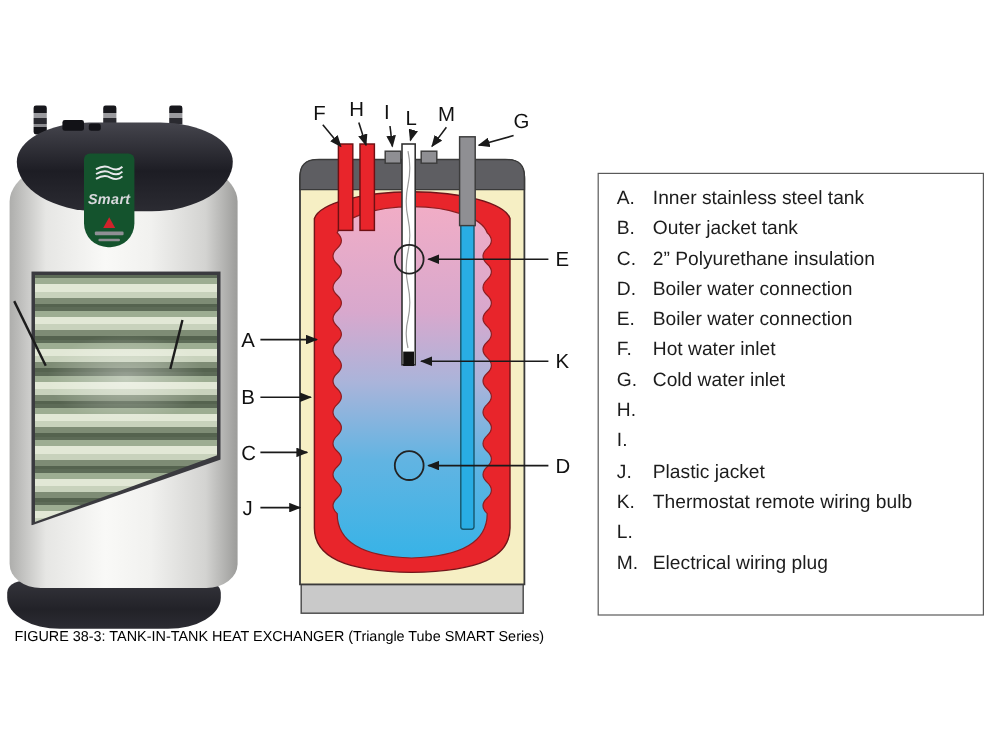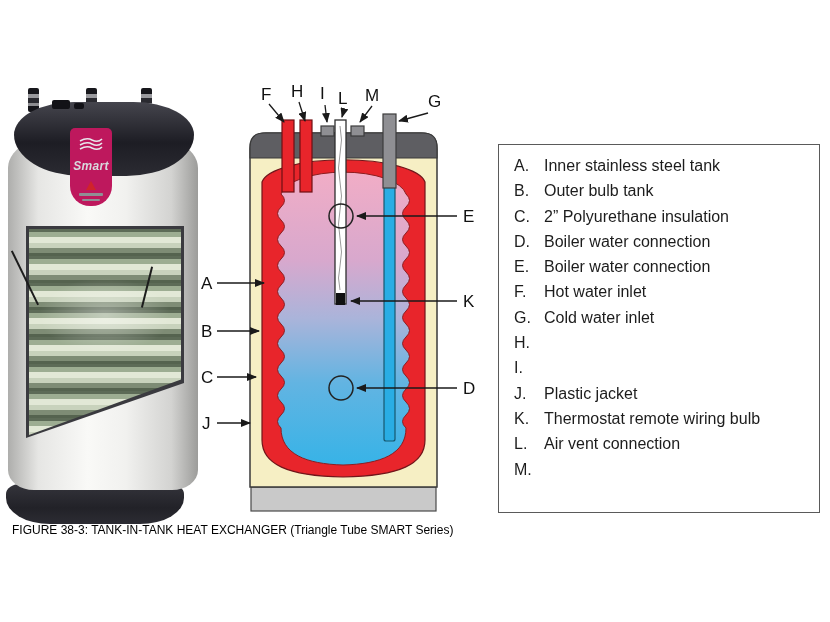--- a/index.html
+++ b/index.html
@@ -16,21 +16,21 @@
   .photo .knob{position:absolute;background:#121217;border-radius:2px;z-index:4;}
   .photo .body{position:absolute;left:2px;top:46px;width:190px;height:360px;
     background:linear-gradient(90deg,#aeaeac 0%,#e6e6e4 16%,#f9f9f7 42%,#f1f1ef 62%,#d3d3d1 86%,#9c9c9a 100%);
     border-radius:70px 70px 26px 26px / 38px 38px 20px 20px;z-index:2;}
   .photo .base{position:absolute;left:0px;top:400px;width:178px;height:40px;
     background:linear-gradient(180deg,#34343b,#222228 60%,#2c2c33);
     border-radius:14px 14px 44px 44px / 10px 10px 26px 26px;z-index:1;}
   .photo .cap{position:absolute;left:8px;top:18px;width:180px;height:74px;
     background:linear-gradient(180deg,#45454d,#1d1d24 55%,#2b2b32);
     border-radius:85px 85px 95px 95px / 46px 46px 58px 58px;z-index:3;}
-  .badge{position:absolute;left:64px;top:44px;width:42px;height:78px;background:#be185d;
+  .badge{position:absolute;left:64px;top:44px;width:42px;height:78px;background:#14532d;
     border-radius:5px 5px 20px 20px;z-index:5;display:flex;flex-direction:column;align-items:center;}
   .badge svg{margin-top:9px;}
   .badge .brand{color:#d9d9dd;font-weight:bold;font-style:italic;font-size:12px;letter-spacing:.3px;margin-top:6px;}
   .badge .tri{width:0;height:0;border-left:5px solid transparent;border-right:5px solid transparent;
     border-bottom:9px solid #d0232b;margin-top:8px;}
   .badge .mark{width:24px;height:3px;background:#8f8f95;margin-top:3px;border-radius:1px;}
   .badge .mark.m2{width:18px;height:2px;}
   .window{position:absolute;left:20px;top:142px;width:158px;height:212px;z-index:4;
     background:#3a3a3f;clip-path:polygon(0 0,100% 0,100% 74%,0 100%);}
   .window .coils{position:absolute;left:3px;top:3px;right:3px;bottom:3px;
@@ -170,21 +170,21 @@
 </svg>
 </div>
 
 <div class="legend">
   <div class="legend-row">
       <span class="key">A.</span>
       <span>Inner stainless steel tank</span>
     </div>
   <div class="legend-row">
       <span class="key">B.</span>
-      <span>Outer bulb tank</span>
+      <span>Outer jacket tank</span>
     </div>
   <div class="legend-row">
       <span class="key">C.</span>
       <span>2” Polyurethane insulation</span>
     </div>
   <div class="legend-row">
       <span class="key">D.</span>
       <span>Boiler water connection</span>
     </div>
   <div class="legend-row">
@@ -208,20 +208,20 @@
   <div class="legend-row">
       <span class="key">J.</span>
       <span>Plastic jacket</span>
     </div>
   <div class="legend-row">
       <span class="key">K.</span>
       <span>Thermostat remote wiring bulb</span>
     </div>
   <div class="legend-row">
       <span class="key">L.</span>
-      <span>Air vent connection</span>
     </div>
   <div class="legend-row">
       <span class="key">M.</span>
+      <span>Electrical wiring plug</span>
     </div>
 </div>
 
 <div class="caption">FIGURE 38-3: TANK-IN-TANK HEAT EXCHANGER (Triangle Tube SMART Series)</div>
 
 </body></html>

